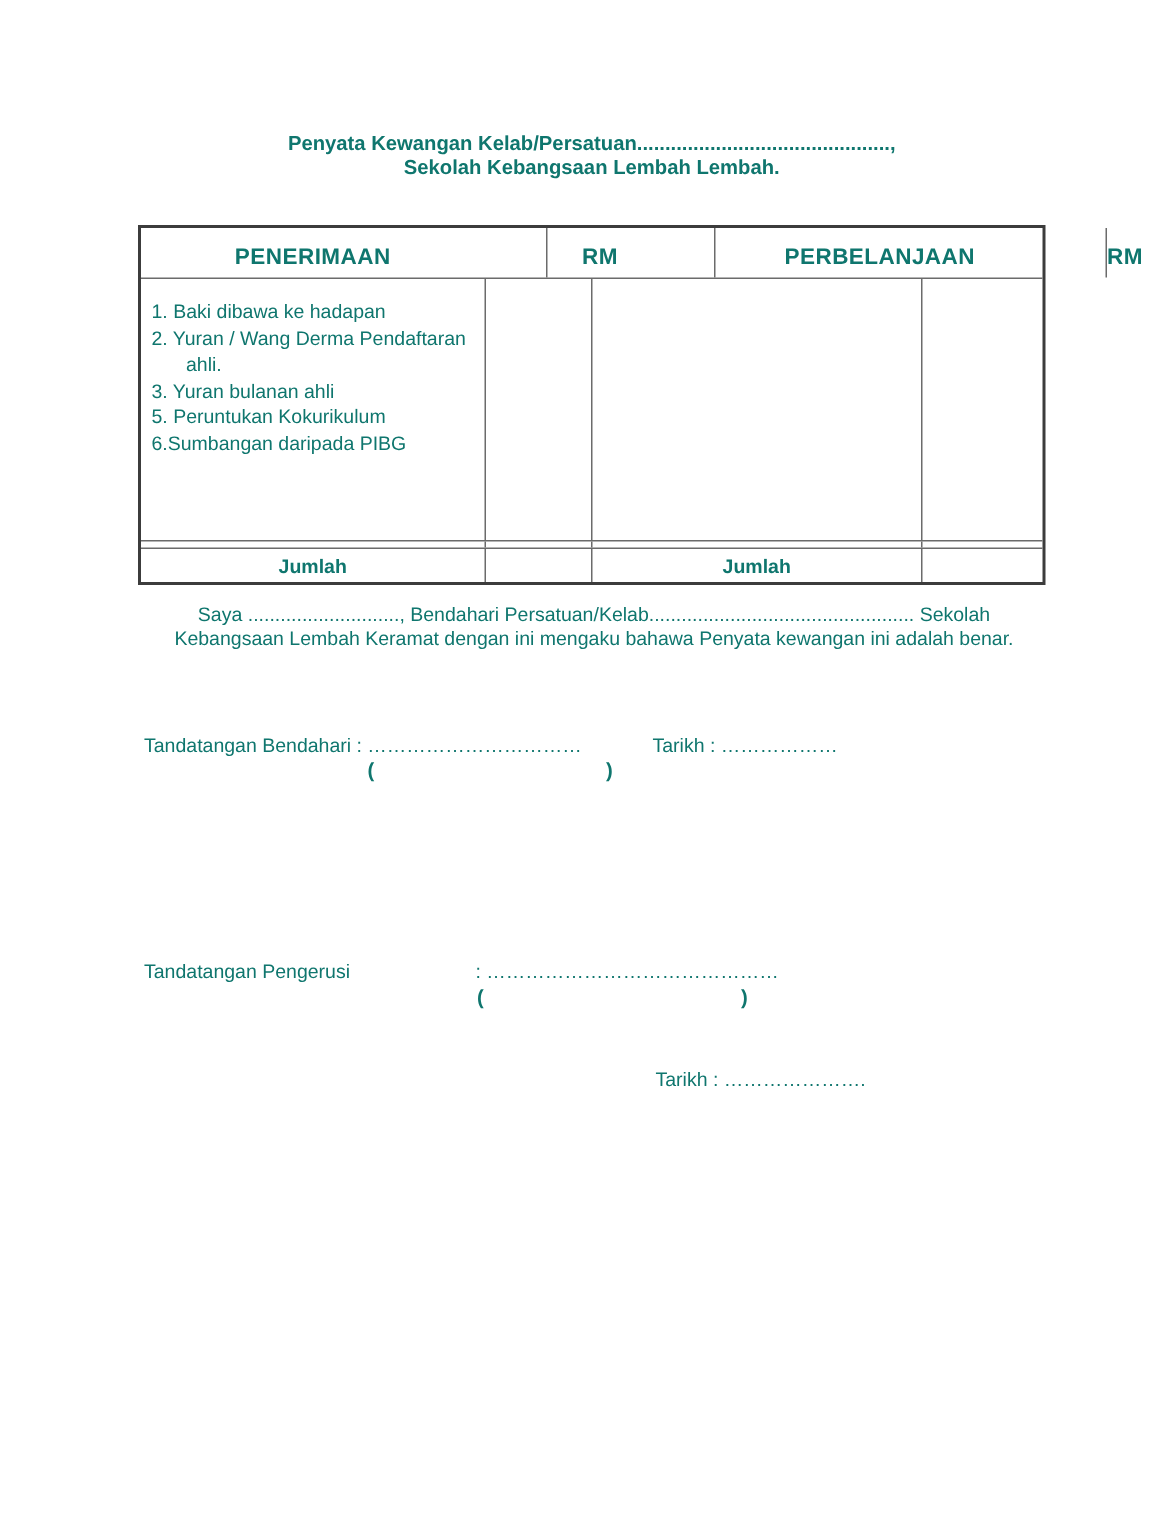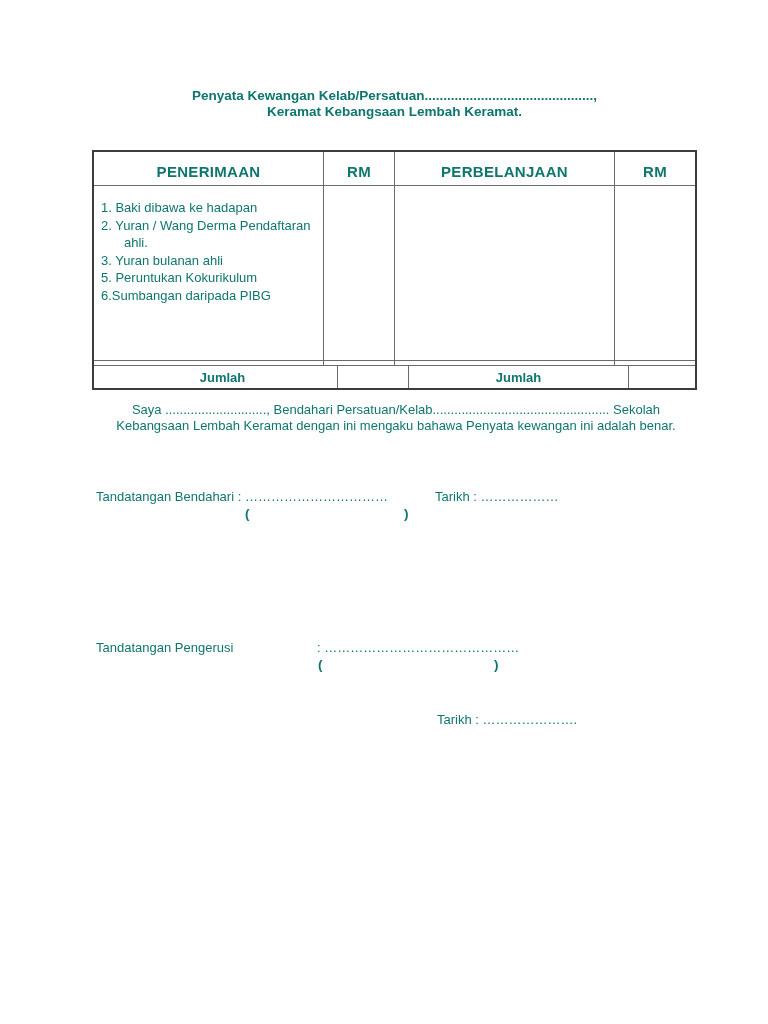--- a/index.html
+++ b/index.html
@@ -24,34 +24,34 @@
   
   .fin-table{
     position:absolute;left:92px;top:150px;width:605px;height:240px;
     border:2px solid #3c3c3c;
     box-sizing:border-box;
     display:flex;flex-direction:column;
   }
   .t-row{display:grid;grid-template-columns:229px 71px 220px 1fr;box-sizing:border-box;}
   .t-row > div{box-sizing:border-box;}
   .t-row > div + div{border-left:1.5px solid #6b6b6b;}
-  .t-head{height:34px;border-bottom:1.5px solid #6b6b6b;}
+  .t-head{height:34px;border-bottom:1.5px solid #6b6b6b;gap:41px;}
   .t-head > div{
     display:flex;align-items:center;justify-content:center;
     font-weight:bold;font-size:15px;letter-spacing:.3px;
     padding-top:6px;
   }
   .t-body{flex:1 1 auto;}
   .t-body .items{
     padding:13px 8px 0 7px;
     font-size:13px;line-height:17.5px;
   }
   .items .wrap-line{padding-left:23px;}
   .t-spacer{height:6px;border-top:1.5px solid #6b6b6b;border-bottom:1.5px solid #6b6b6b;}
-  .t-total{height:22px;padding-left:14px;}
+  .t-total{height:22px;}
   .t-total > div{
     display:flex;align-items:center;justify-content:center;
     font-weight:bold;font-size:13px;
   }
   
   .declaration{
     position:absolute;left:96px;top:402px;width:600px;
     font-size:13px;line-height:15.5px;
     white-space:nowrap;
     text-align:center;
@@ -60,21 +60,21 @@
   .sig{position:absolute;font-size:13px;white-space:nowrap;}
   .paren{position:absolute;font-size:13.5px;font-weight:bold;}
 </style>
 </head>
 <body>
 
 <div class="page">
 
   <div class="title-block">
     <div>Penyata Kewangan Kelab/Persatuan.............................................,</div>
-    <div>Keramat Kebangsaan Lembah Keramat.</div>
+    <div>Sekolah Kebangsaan Lembah Lembah.</div>
   </div>
 
   <div class="fin-table">
     <div class="t-row t-head">
       <div>PENERIMAAN</div>
       <div>RM</div>
       <div>PERBELANJAAN</div>
       <div>RM</div>
     </div>
     <div class="t-row t-body">

